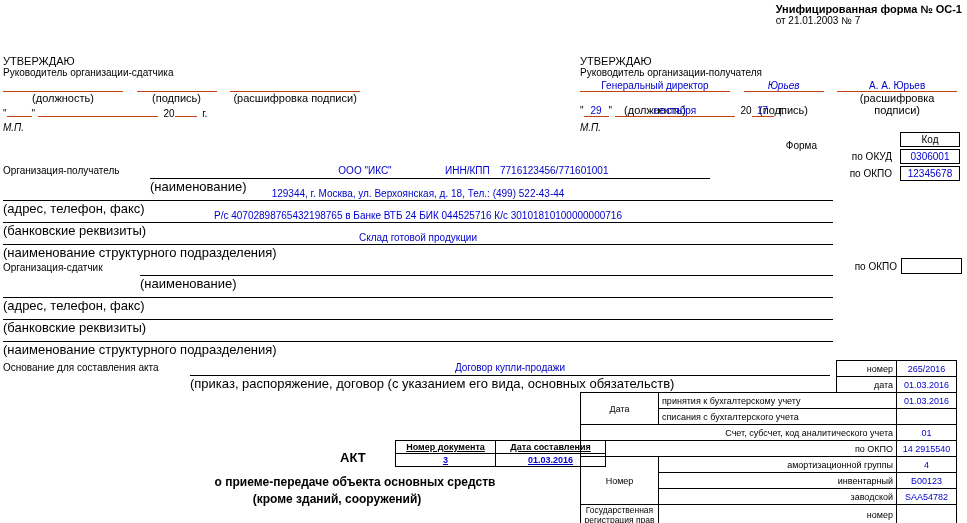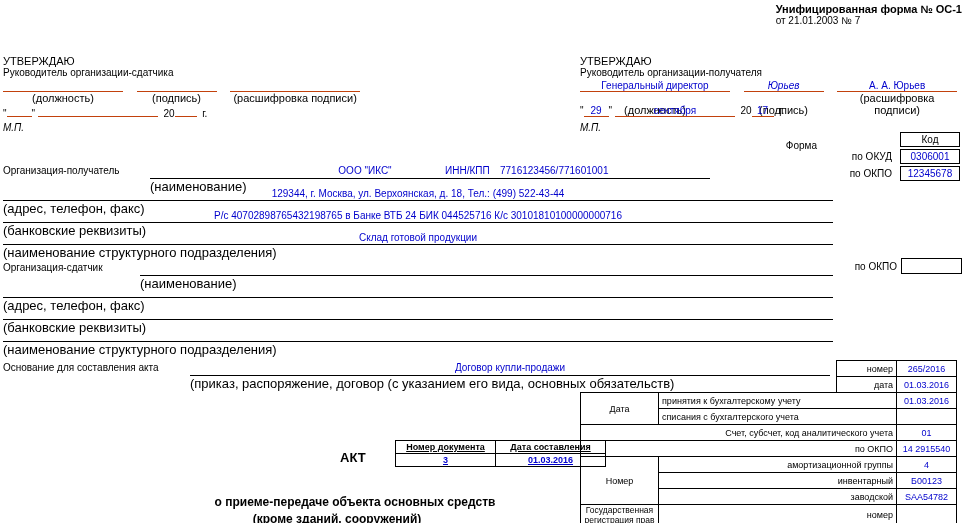--- a/index.html
+++ b/index.html
@@ -41,21 +41,21 @@
   .row-label { position: absolute; left: 3px; font-size: 10px; }
   .full-line { position: absolute; border-bottom: 1px solid #000; height: 1px; }
   .line-text { position: absolute; text-align: center; font-size: 10px; }
   .line-caption { position: absolute; font-size: 13px; text-align: left; }
   
   
   .docbox-table { position: absolute; border-collapse: collapse; }
   .docbox-table td, .docbox-table th { border: 1px solid #000; font-size: 9px; text-align: center; padding: 1px 3px; text-decoration: underline; }
   
   .akt-title { position: absolute; font-weight: bold; font-size: 13px; text-align: center; }
-  .akt-sub { position: absolute; font-weight: bold; font-size: 12px; text-align: center; margin-top: 20px; }
+  .akt-sub { position: absolute; font-weight: bold; font-size: 12px; text-align: center; }
   
   
   .detail-table { position: absolute; border-collapse: collapse; }
   .detail-table td { border: 1px solid #000; font-size: 9px; padding: 0 3px; vertical-align: middle; }
   .detail-label { text-align: right; }
   .detail-val { text-align: center; color: #0000cc; }
   
   .okpo-side { position: absolute; right: 5px; border-collapse: collapse; }
   .okpo-side td { border: 1px solid #000; font-size: 10px; padding: 0 4px; height: 15px; }
 </style>

